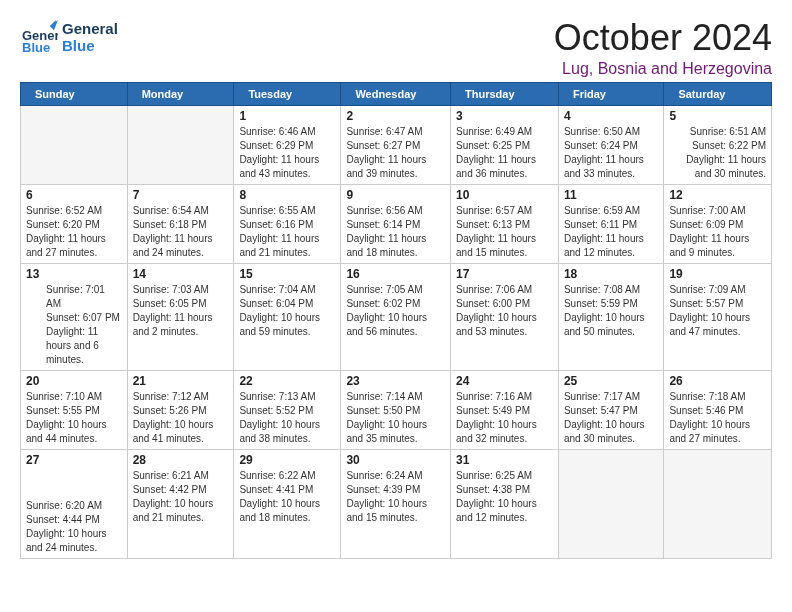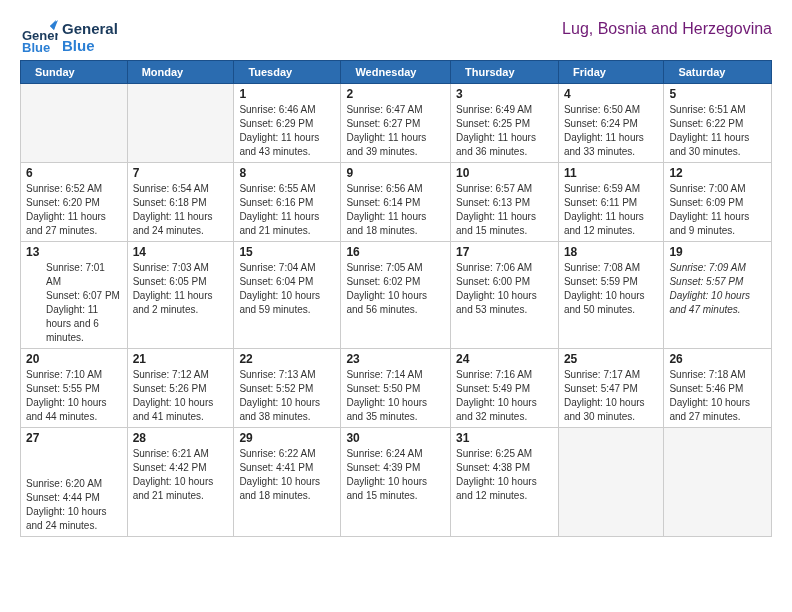--- a/index.html
+++ b/index.html
@@ -92,20 +92,21 @@
         <text x="2" y="34" font-size="13" font-weight="bold" fill="#2b7fd4" font-family="Arial">Blue</text>
         <polygon points="30,8 38,2 34,12" fill="#2b7fd4"></polygon>
         <polygon points="34,6 40,0 38,10" fill="#2b7fd4" transform="translate(-4,2)"></polygon>
       </svg>
       <div style="display:flex;flex-direction:column;line-height:1.15;">
         <span style="font-size:15px;font-weight:bold;color:#1a3a5c;">General</span>
         <span style="font-size:15px;font-weight:bold;color:#2b7fd4;">Blue</span>
       </div>
     </div>
     <div class="title-block">
+      <div class="month-title">October 2024</div>
       <div class="location-title">Lug, Bosnia and Herzegovina</div>
     </div>
   </div>
 
   <table class="calendar">
     <thead>
       <tr>
       <th>Sunday</th>
           <th>Monday</th>
           <th>Tuesday</th>
@@ -138,21 +139,21 @@
 Daylight: 11 hours and 36 minutes.</div>
           </td>
           <td>
             <span class="day-num">4</span>
             <div class="day-info" style="white-space: pre-line;">Sunrise: 6:50 AM
 Sunset: 6:24 PM
 Daylight: 11 hours and 33 minutes.</div>
           </td>
           <td>
             <span class="day-num">5</span>
-            <div class="day-info" style="white-space: pre-line;">Sunrise: 6:51 AM
+            <div class="day-info" style="white-space: pre-line; text-align: right;">Sunrise: 6:51 AM
 Sunset: 6:22 PM
 Daylight: 11 hours and 30 minutes.</div>
           </td>
         </tr>
         <tr>
           <td>
             <span class="day-num">6</span>
             <div class="day-info" style="white-space: pre-line;">Sunrise: 6:52 AM
 Sunset: 6:20 PM
 Daylight: 11 hours and 27 minutes.</div>
@@ -226,21 +227,21 @@
 Daylight: 10 hours and 53 minutes.</div>
           </td>
           <td>
             <span class="day-num">18</span>
             <div class="day-info" style="white-space: pre-line;">Sunrise: 7:08 AM
 Sunset: 5:59 PM
 Daylight: 10 hours and 50 minutes.</div>
           </td>
           <td>
             <span class="day-num">19</span>
-            <div class="day-info" style="white-space: pre-line; font-style: italic;">Sunrise: 7:09 AM
+            <div class="day-info" style="white-space: pre-line;">Sunrise: 7:09 AM
 Sunset: 5:57 PM
 Daylight: 10 hours and 47 minutes.</div>
           </td>
         </tr>
         <tr>
           <td>
             <span class="day-num">20</span>
             <div class="day-info" style="white-space: pre-line;">Sunrise: 7:10 AM
 Sunset: 5:55 PM
 Daylight: 10 hours and 44 minutes.</div>

